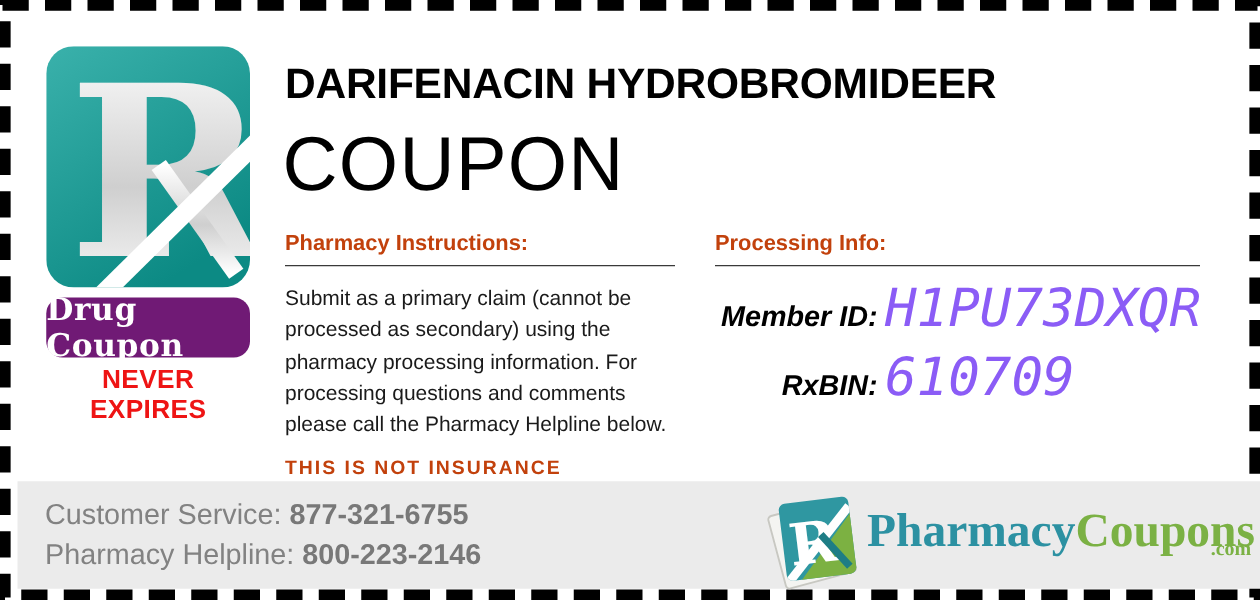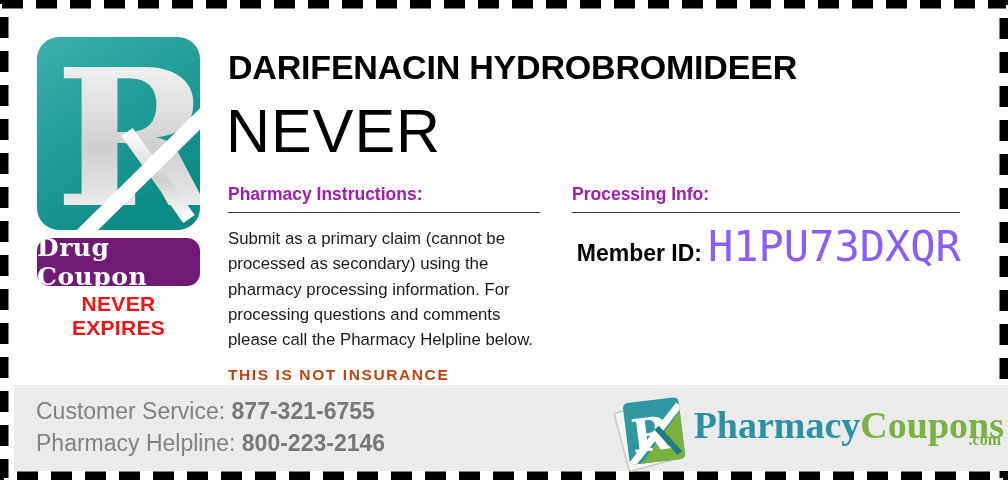--- a/index.html
+++ b/index.html
@@ -28,34 +28,34 @@
     position:absolute;left:228px;top:50px;font-size:34px;font-weight:bold;
     color:#000;letter-spacing:-.2px;white-space:nowrap;line-height:34px;
   }
   .coupon-word{
     position:absolute;left:226px;top:101px;font-size:61px;font-weight:400;
     color:#000;letter-spacing:1px;line-height:61px;
   }
 
   
   .section-heading{
-    margin:0;font-size:17.5px;font-weight:bold;color:#a21caf;
+    margin:0;font-size:17.5px;font-weight:bold;color:#c2410c;
     padding-bottom:7px;border-bottom:1.5px solid #3a3a3a;
   }
   .instructions{position:absolute;left:228px;top:184px;width:312px;}
   .instructions p{
     margin:13px 0 0 0;font-size:16.8px;line-height:25.3px;color:#1a1a1a;
     white-space:pre-line;
   }
   .not-insurance{
     margin-top:14px;font-size:15.5px;font-weight:bold;color:#c2410c;
     letter-spacing:1.6px;
   }
   .processing{position:absolute;left:572px;top:184px;width:388px;}
-  .proc-rows{margin-top:15px;display:flex;flex-direction:row;gap:16px;}
+  .proc-rows{margin-top:15px;display:flex;flex-direction:column;gap:16px;font-style:italic;}
   .proc-row{display:flex;align-items:baseline;}
   .proc-label{width:130px;text-align:right;font-size:23px;font-weight:bold;color:#000;flex:none;}
   .proc-value{margin-left:6px;font-family:"DejaVu Sans Mono",monospace;font-size:42px;color:#8b5cf6;line-height:37px;}
 
   
   .footer-bar{
     position:absolute;left:14px;top:385px;width:972px;height:86px;background:#ebebeb;padding-left:36px;
   }
   .phones{position:absolute;left:22px;top:10px;font-size:23px;color:#828282;line-height:32px;}
   .phones .num{font-weight:bold;color:#787878;}
@@ -100,21 +100,21 @@
         <line x1="15" y1="228" x2="170" y2="75" stroke="#ffffff" stroke-width="15"></line>
       </g>
     </svg>
     <div class="pill">
       <span>Drug Coupon</span>
     </div>
     <div class="never-expires">NEVER EXPIRES</div>
   </div>
 
   <div class="drug-title">DARIFENACIN HYDROBROMIDEER</div>
-  <div class="coupon-word">NEVER</div>
+  <div class="coupon-word">COUPON</div>
 
   <div class="instructions">
     <h3 class="section-heading">Pharmacy Instructions:</h3>
     <p>Submit as a primary claim (cannot be
 processed as secondary) using the
 pharmacy processing information. For
 processing questions and comments
 please call the Pharmacy Helpline below.</p>
     <div class="not-insurance">THIS IS NOT INSURANCE</div>
   </div>

